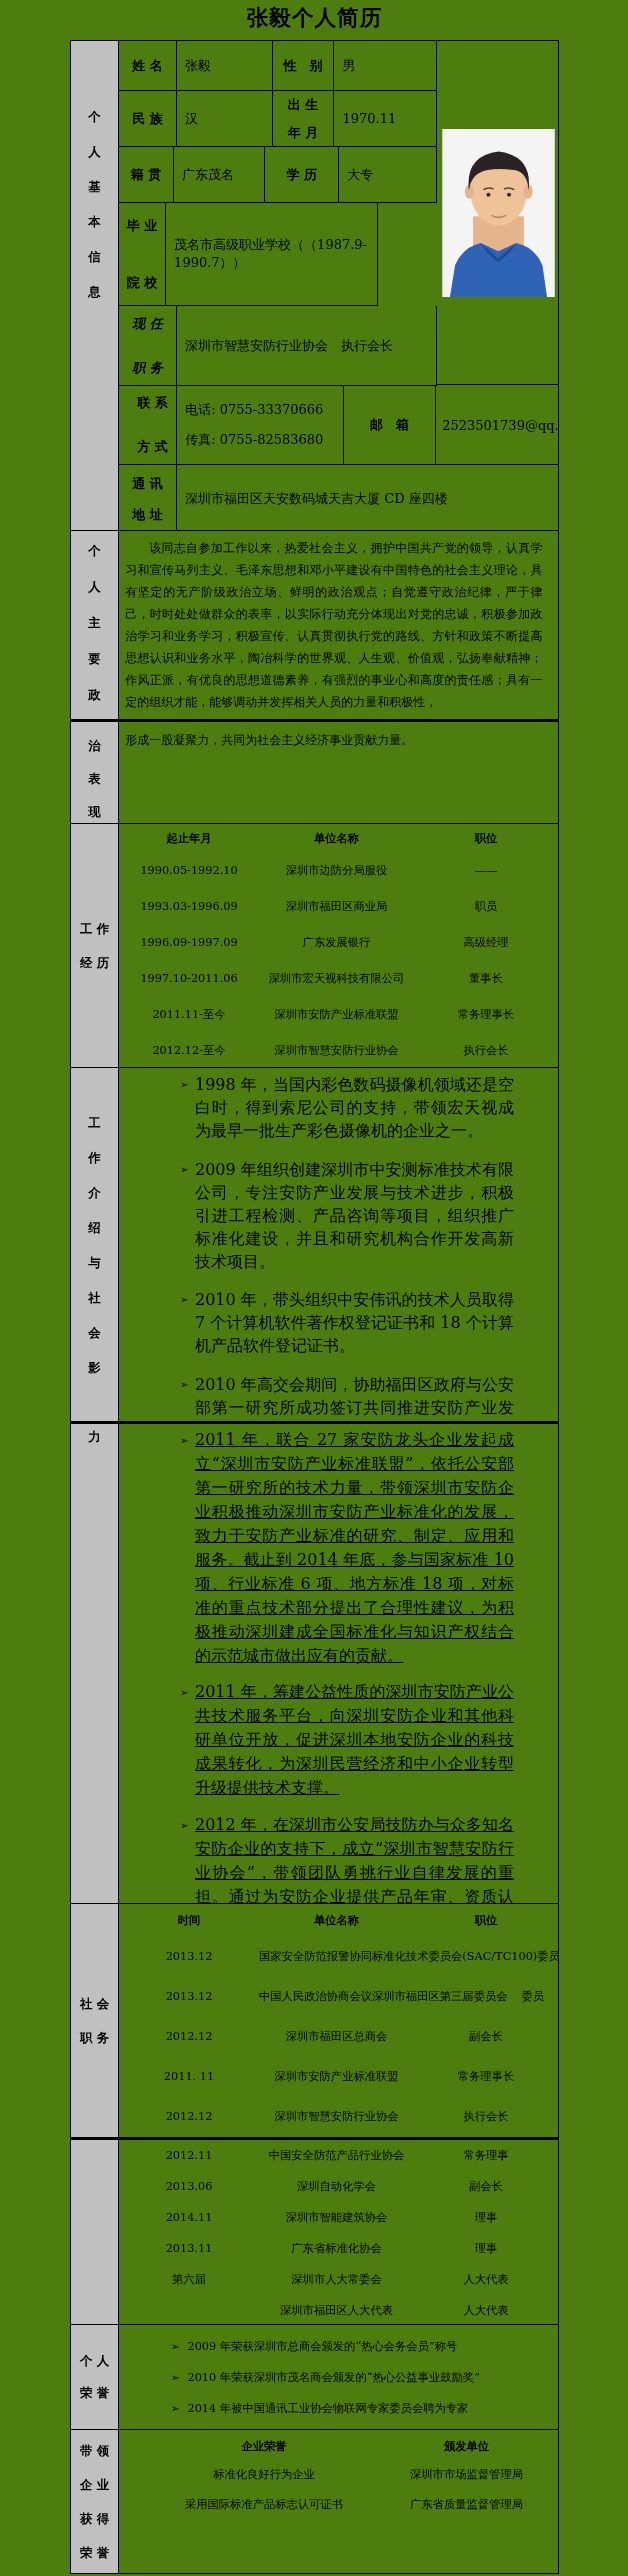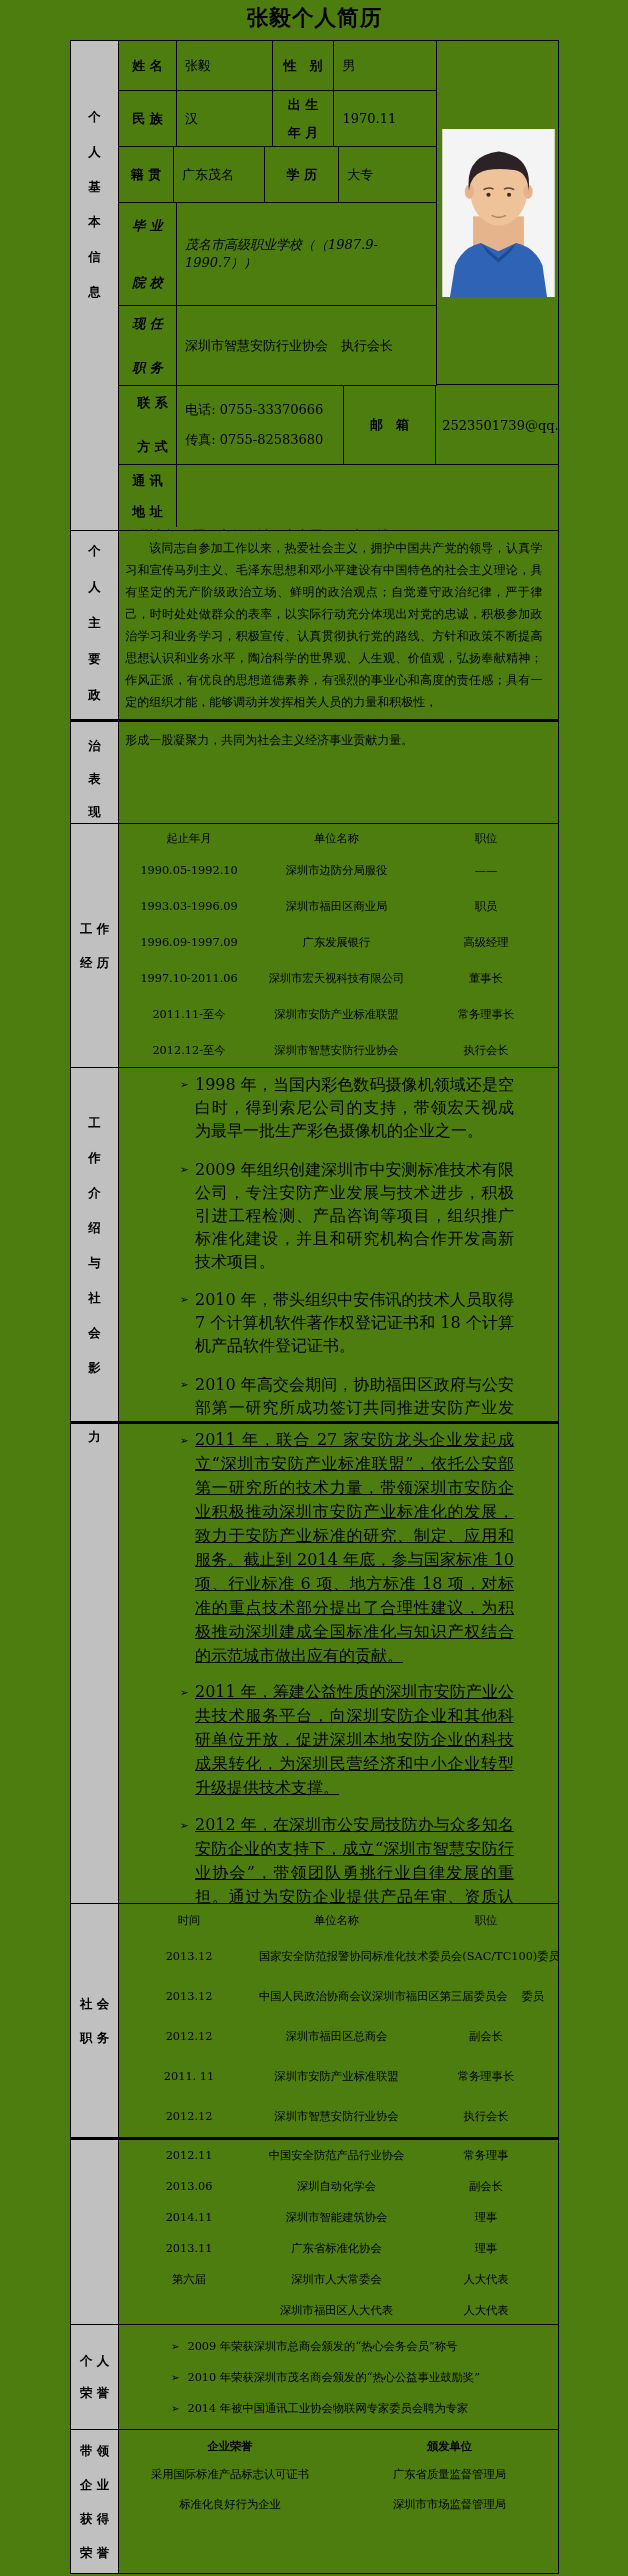--- a/index.html
+++ b/index.html
@@ -31,21 +31,21 @@
   .contact-val{justify-content:space-evenly;padding-top:3.1px;padding-bottom:3.1px;}
   
   .para{font-size:12px;line-height:22px;padding:6.2px 15.5px 0 6.2px;text-align:justify;}
   .para.indent{text-indent:2em;}
   .para2{font-size:12px;line-height:22px;padding:7.2px 15.5px 0 6.2px;}
   
   .trow{display:flex;flex-direction:row;align-items:center;font-size:11.3px;}
   .trow .c1{flex:0 0 140px;text-align:center;}
   .trow .c2{flex:0 0 155px;text-align:center;white-space:nowrap;}
   .trow .c3{flex:1;text-align:center;white-space:nowrap;}
-  .trow.hdr{font-weight:400;}
+  .trow.hdr{font-weight:700;}
   .h54{height:28px;} .h70{height:36px;} .h62{height:32px;} .h78{height:40px;} .h60{height:31px;}
   .h48{height:25px;} .h58{height:30px;}
   
   .hrow{display:flex;flex-direction:row;align-items:center;font-size:11.3px;}
   .hrow .d1{flex:0 0 222px;text-align:center;white-space:nowrap;}
   .hrow .d2{flex:1;text-align:center;white-space:nowrap;}
   .hrow.hdr{font-weight:600;}
   
   .bullets{padding-top:5.2px;}
   .bullet{display:flex;flex-direction:row;align-items:flex-start;padding-left:61px;}
@@ -90,21 +90,21 @@
           <div class="bcell val" style="width:103px;">1970.11</div>
         </div>
 
         <div class="brow" style="height:56px;width:318px;">
           <div class="bcell lab" style="width:58px;">籍 贯</div>
           <div class="bcell val" style="width:96px;">广东茂名</div>
           <div class="bcell lab" style="width:78px;">学 历</div>
           <div class="bcell val" style="width:103px;">大专</div>
         </div>
 
-        <div class="brow" style="height:103px;width:318px;font-style:italic;">
+        <div class="brow" style="height:103px;width:259px;">
           <div class="bcell lab lh110" style="width:58px;">毕 业
 院 校</div>
           <div class="bcell val" style="width:261px;">茂名市高级职业学校（（1987.9-1990.7））</div>
         </div>
 
         <div class="brow" style="height:80px;width:318px;">
           <div class="bcell lab lh85" style="width:58px;font-style:italic;">现 任
 职 务</div>
           <div class="bcell val" style="width:261px;">深圳市智慧安防行业协会　执行会长</div>
         </div>
@@ -131,21 +131,21 @@
           <div class="bcell lab lh85" style="width:58px;padding-left:10px;">联 系
 方 式</div>
           <div class="bcell val contact-val" style="width:167px;">
             <span>电话: 0755-33370666</span>
             <span>传真: 0755-82583680</span>
           </div>
           <div class="bcell lab" style="width:92px;">邮　箱</div>
           <div class="bcell val noR" style="width:123px;padding-left:6.2px;">2523501739@qq.com</div>
         </div>
 
-        <div class="brow" style="height:67px;width:440px;flex-direction:column;">
+        <div class="brow" style="height:67px;width:440px;">
           <div class="bcell lab lh60" style="width:58px;border-bottom:none;">通 讯
 地 址</div>
           <div class="bcell val noR" style="width:383px;border-bottom:none;">深圳市福田区天安数码城天吉大厦 CD 座四楼</div>
         </div>
       </div>
     </div>
 
     <div class="section" style="height:189px;">
       <div class="side-label top" style="line-height:36px;padding-top:2.1px;">个
 人
@@ -351,31 +351,31 @@
           </div>
         </div>
       </div>
     </div>
 
     <div class="section" style="height:143px;">
       <div class="side-label" style="line-height:34px;">带 领
 企 业
 获 得
 荣 誉</div>
-      <div class="content" style="padding-top:4.1px;">
+      <div class="content" style="padding-top:4.1px;padding-left:34px;">
         <div class="hrow hdr h48">
           <div class="d1">企业荣誉</div>
           <div class="d2">颁发单位</div>
         </div>
         <div class="hrow h58">
+          <div class="d1">标准化良好行为企业</div>
+          <div class="d2">深圳市市场监督管理局</div>
+        </div>
+        <div class="hrow h58">
           <div class="d1">采用国际标准产品标志认可证书</div>
           <div class="d2">广东省质量监督管理局</div>
         </div>
-        <div class="hrow h58">
-          <div class="d1">标准化良好行为企业</div>
-          <div class="d2">深圳市市场监督管理局</div>
-        </div>
       </div>
     </div>
 
   </div>
 </div>
 
 
 </body></html>

